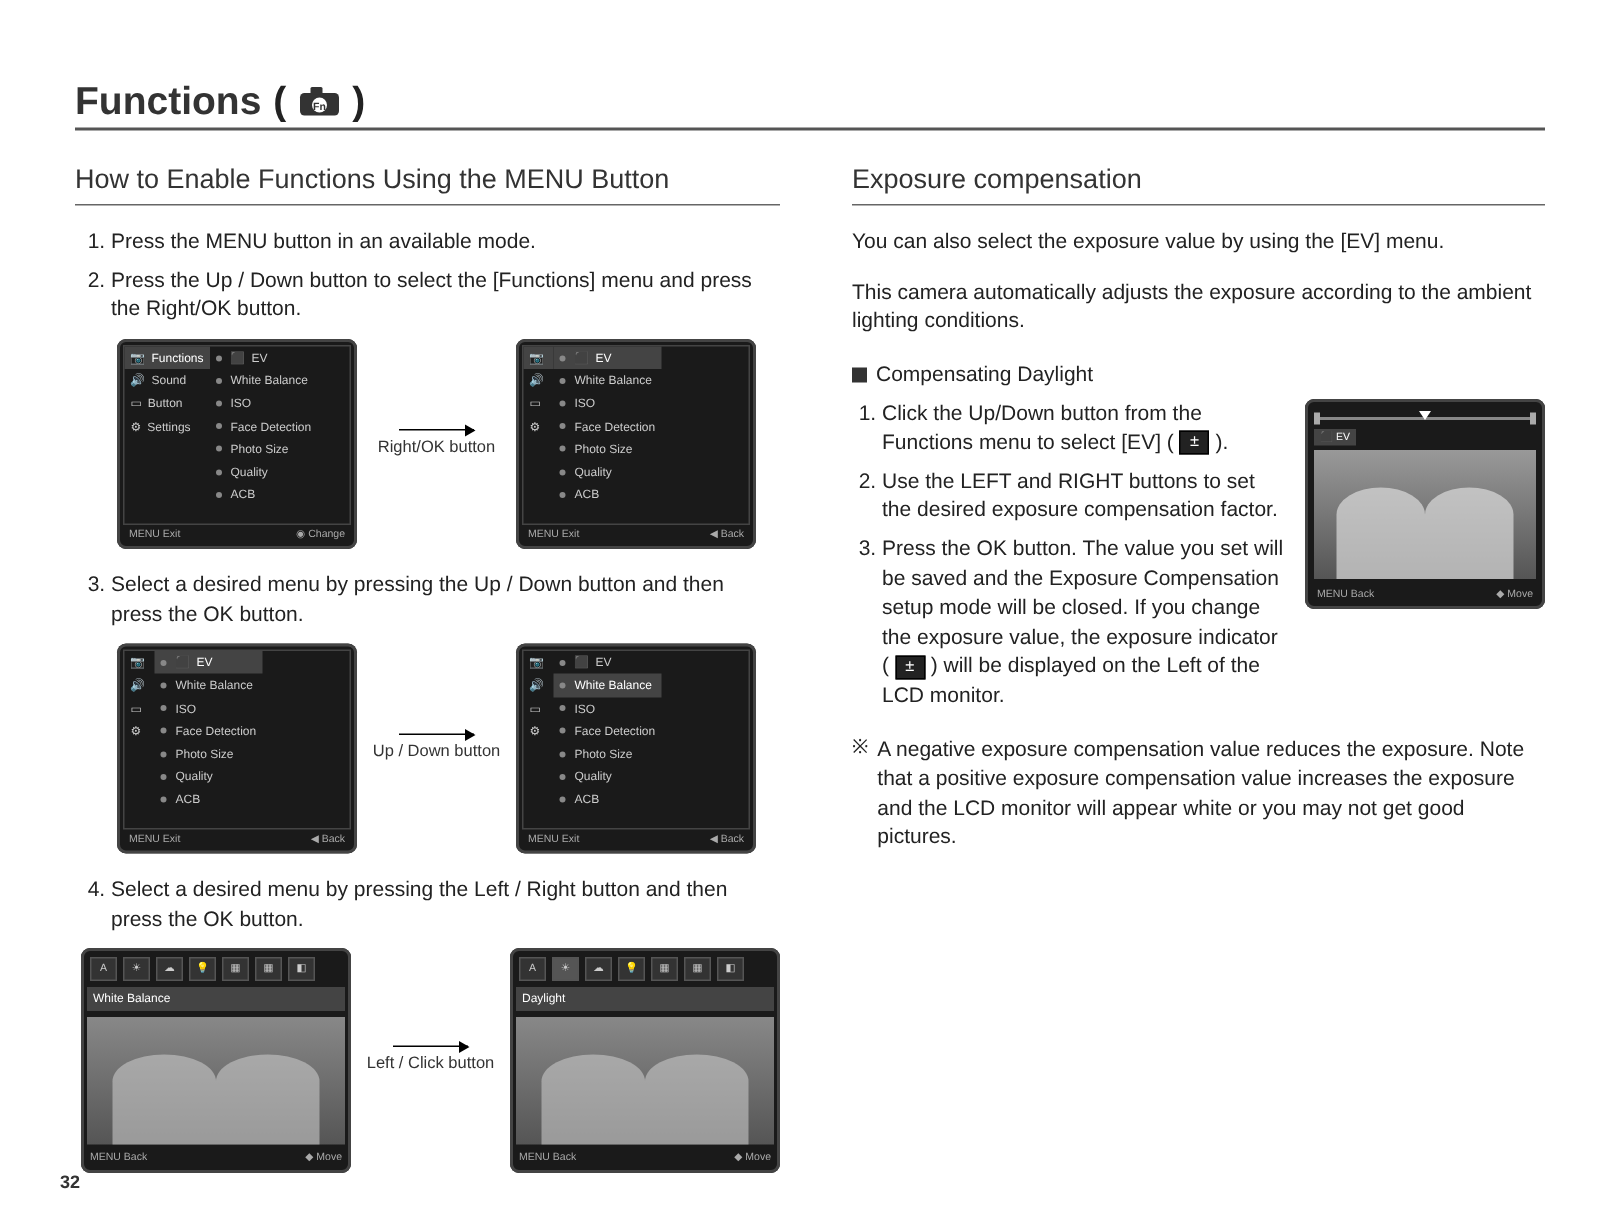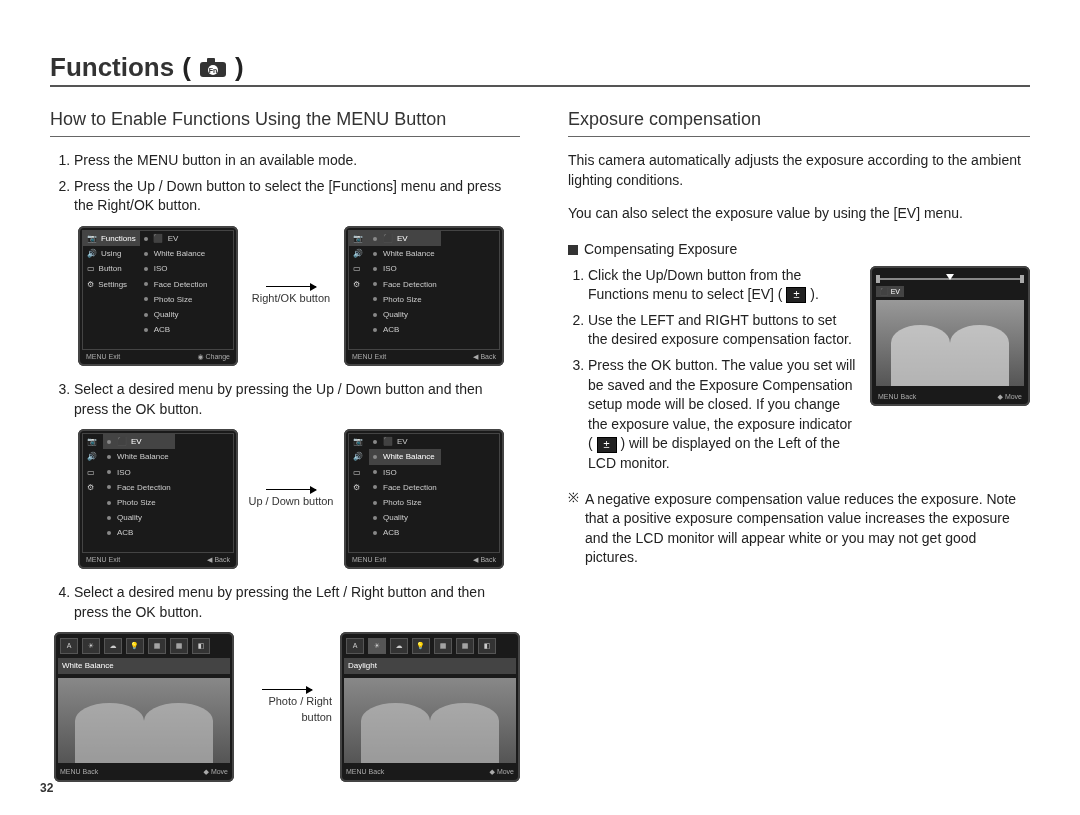--- a/index.html
+++ b/index.html
@@ -229,21 +229,21 @@
 
         <div class="lcd">
           <div class="dual-sidebar-main">
             <div class="leftcolmenu">
               <div class="menurow highlight">
                   <span class="icon-small">📷</span>
                   <span>Functions</span>
                 </div>
               <div class="menurow">
                   <span class="icon-small">🔊</span>
-                  <span>Using</span>
+                  <span>Sound</span>
                 </div>
               <div class="menurow">
                   <span class="icon-small">▭</span>
                   <span>Button</span>
                 </div>
               <div class="menurow">
                   <span class="icon-small">⚙</span>
                   <span>Settings</span>
                 </div>
             </div>
@@ -465,21 +465,21 @@
               <div class="person p1"></div>
               <div class="person p2"></div>
             </div>
           <div class="footer">
               <span><span>MENU</span> <span>Back</span></span>
               <span>◆ <span>Move</span></span>
             </div>
         </div>
         <div class="arrow-label">
           <div class="arrow"></div>
-          <span>Photo / Right button</span>
+          <span>Left / Click button</span>
         </div>
         <div class="lcd wb">
           <div class="iconstrip">
             <div class="ic">A</div>
               <div class="ic" style="background:#555;">☀</div>
               <div class="ic">☁</div>
               <div class="ic">💡</div>
               <div class="ic">▦</div>
               <div class="ic">▦</div>
               <div class="ic">◧</div>
@@ -492,26 +492,26 @@
           <div class="footer">
               <span><span>MENU</span> <span>Back</span></span>
               <span>◆ <span>Move</span></span>
             </div>
         </div>
       </div>
     </div>
 
     <div class="col">
       <h2>Exposure compensation</h2>
+      <p>You can also select the exposure value by using the [EV] menu.</p>
       <p>This camera automatically adjusts the exposure according to the ambient lighting conditions.</p>
-      <p>You can also select the exposure value by using the [EV] menu.</p>
 
       <div class="ec-heading">
         <span class="sq"></span>
-        <span>Compensating Exposure</span>
+        <span>Compensating Daylight</span>
       </div>
 
       <div class="ec-box">
         <div class="text">
           <ol class="inner">
             <li>
               <span>Click the Up/Down button from the Functions menu to select [EV] (</span>
               <span class="zicon"></span>
               <span>).</span>
             </li>

